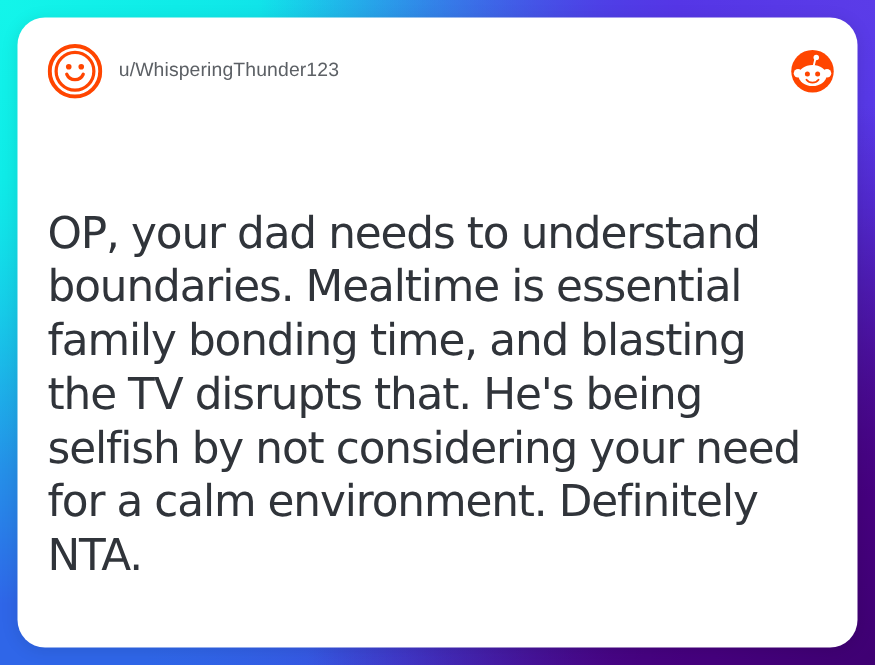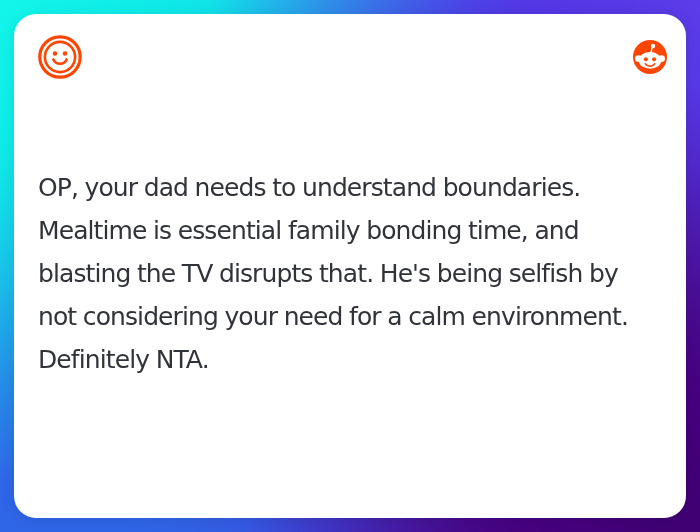--- a/index.html
+++ b/index.html
@@ -85,21 +85,21 @@
     display: block;
   }
 
   
   .body-text {
     position: absolute;
     left: 24px;
     top: 152px;
     width: 620px;
     font-family: "DejaVu Sans", sans-serif;
-    font-size: 25px;
+    font-size: 35px;
     line-height: 43px;
     letter-spacing: -0.9px;
     word-spacing: -0.5px;
     color: #30343a;
     font-weight: 400;
   }
 </style>
 </head>
 <body>
 
@@ -112,20 +112,21 @@
     <div class="card-header">
 
       <svg class="avatar" viewBox="0 0 44 44">
         <circle cx="22" cy="22" r="20.2" fill="none" stroke="#ff4500" stroke-width="3.2"></circle>
         <circle cx="22" cy="22" r="15.1" fill="none" stroke="#ff4500" stroke-width="2.6"></circle>
         <circle cx="17.0" cy="18.4" r="2.25" fill="#ff4500"></circle>
         <circle cx="27.0" cy="18.4" r="2.25" fill="#ff4500"></circle>
         <path d="M15.4 24.4 A7.2 7.2 0 0 0 28.6 24.4" fill="none" stroke="#ff4500" stroke-width="2.6" stroke-linecap="round"></path>
       </svg>
 
+      <span class="username">u/WhisperingThunder123</span>
 
       <span class="spacer"></span>
 
       <svg class="brand-logo" viewBox="0 0 36 36">
         <circle cx="18" cy="18" r="17" fill="#ff4500"></circle>
 
         <path d="M18.6 15.2 L20.4 7.6" fill="none" stroke="#ffffff" stroke-width="1.5" stroke-linecap="round"></path>
         <circle cx="21.0" cy="7.0" r="2.2" fill="#ffffff"></circle>
 
         <ellipse cx="18" cy="21.4" rx="11.2" ry="8.4" fill="#ffffff"></ellipse>

